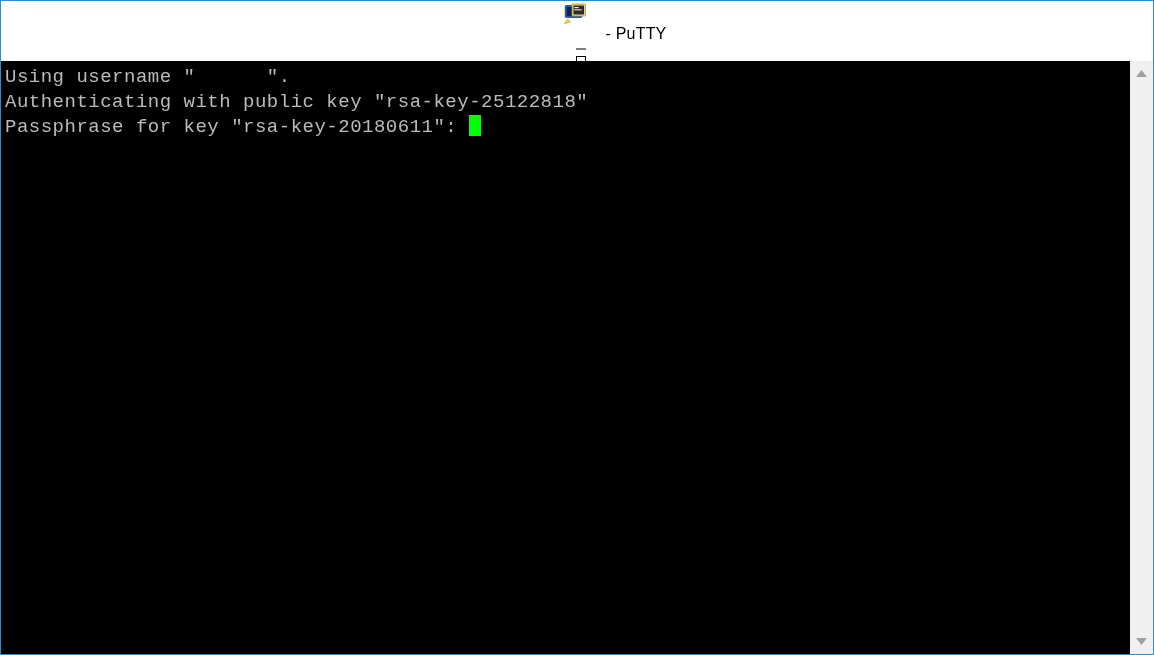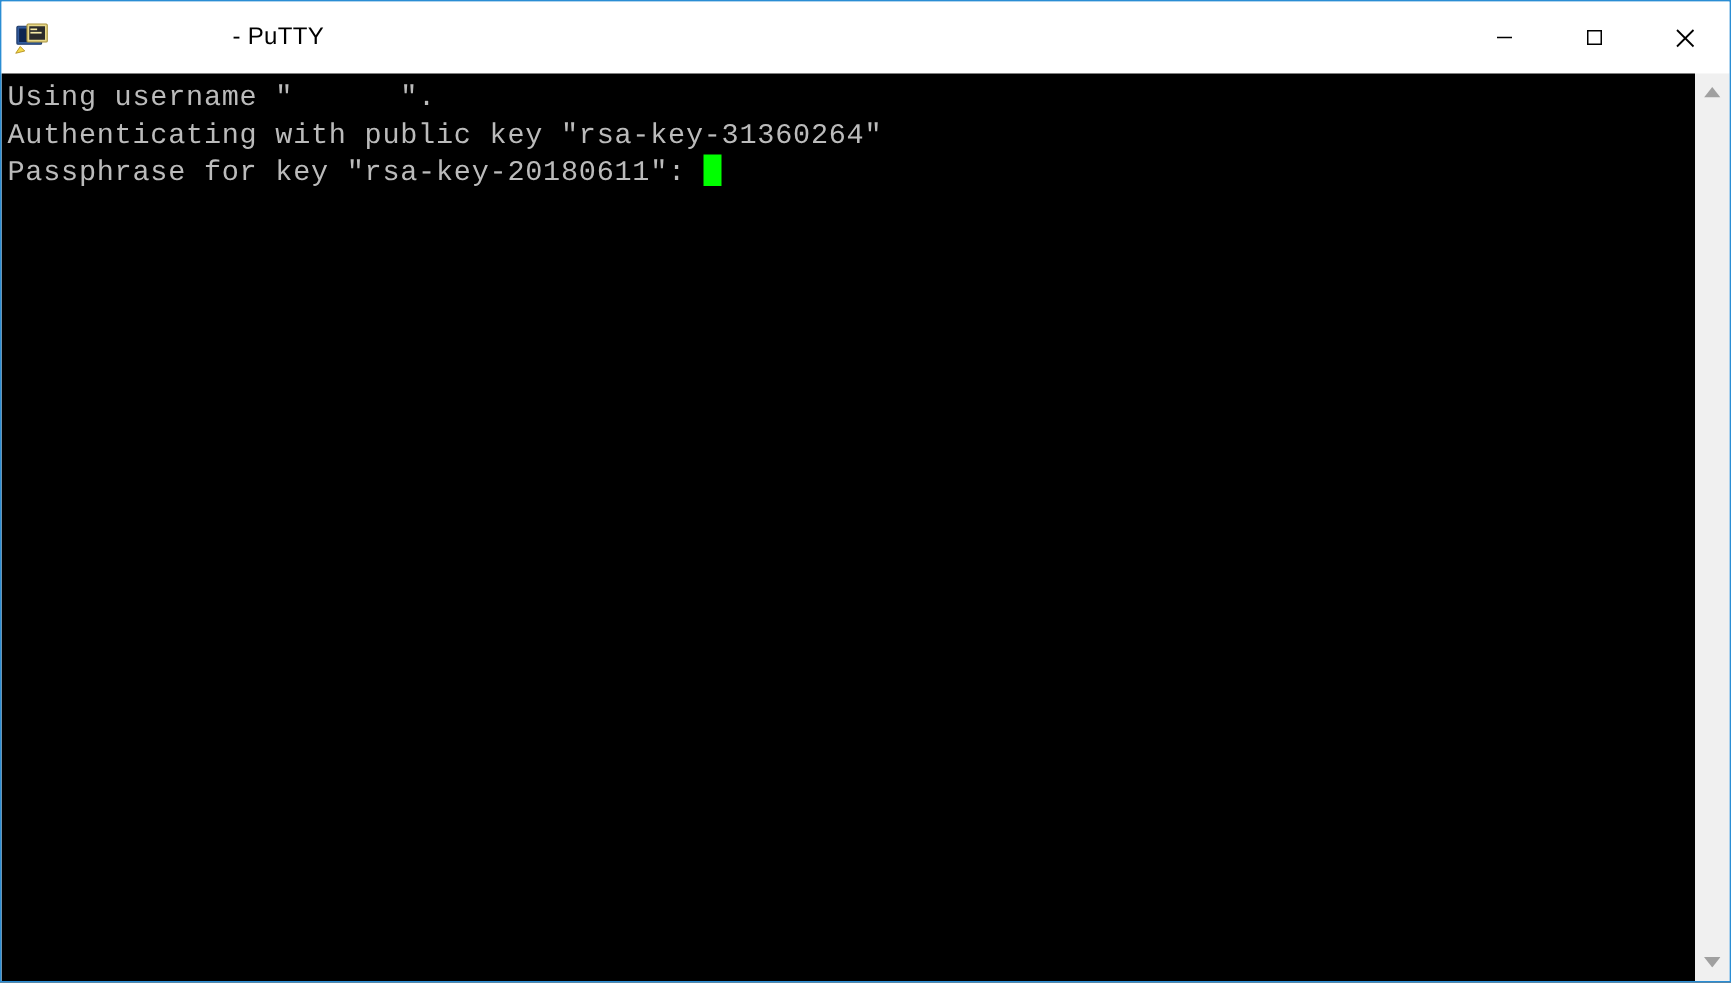--- a/index.html
+++ b/index.html
@@ -11,26 +11,27 @@
       font-size: 13px;
       background: #fff;
       border: 1px solid #2a8dd4;
       display: flex;
       flex-direction: column;
       overflow: hidden;
     }
 
     
     .titlebar {
-      height: 48px;
+      height: 60px;
       background: #ffffff;
       display: flex;
       align-items: center;
       padding-left: 8px;
       flex-shrink: 0;
+      flex-direction: column;
     }
     .titlebar .app-icon {
       width: 24px;
       height: 24px;
       margin-right: 12px;
       flex-shrink: 0;
     }
     .titlebar .title-text {
       font-size: 16px;
       color: #000;
@@ -130,21 +131,21 @@
   </div>
   <div class="win-btn" title="Close">
     <svg width="13" height="13" viewBox="0 0 13 13">
         <line x1="1" y1="1" x2="12" y2="12" stroke="#000" stroke-width="1.2"></line>
         <line x1="12" y1="1" x2="1" y2="12" stroke="#000" stroke-width="1.2"></line>
       </svg>
   </div>
 </div>
 
 <div class="client">
-  <div class="terminal"><span class="line">Using username "      ".</span><span class="line">Authenticating with public key "rsa-key-31360264"</span><span class="line"><span>Passphrase for key "rsa-key-20180611": </span><span class="cursor"></span></span></div>
+  <div class="terminal"><span class="line">Using username "      ".</span><span class="line">Authenticating with public key "rsa-key-25122818"</span><span class="line"><span>Passphrase for key "rsa-key-20180611": </span><span class="cursor"></span></span></div>
 
   <div class="scrollbar">
     <div class="sb-arrow" title="scroll up">
       <svg width="11" height="7" viewBox="0 0 11 7">
           <path d="M5.5 0 L11 7 L0 7 Z" fill="#a0a0a0"></path>
         </svg>
     </div>
     <div class="sb-arrow" title="scroll down">
       <svg width="11" height="7" viewBox="0 0 11 7">
           <path d="M5.5 7 L11 0 L0 0 Z" fill="#a0a0a0"></path>

